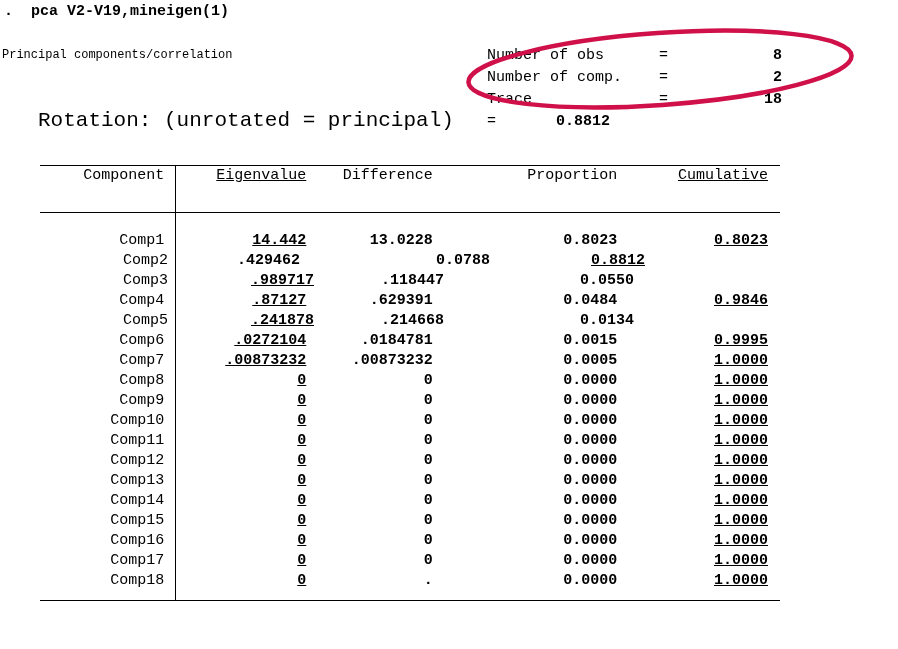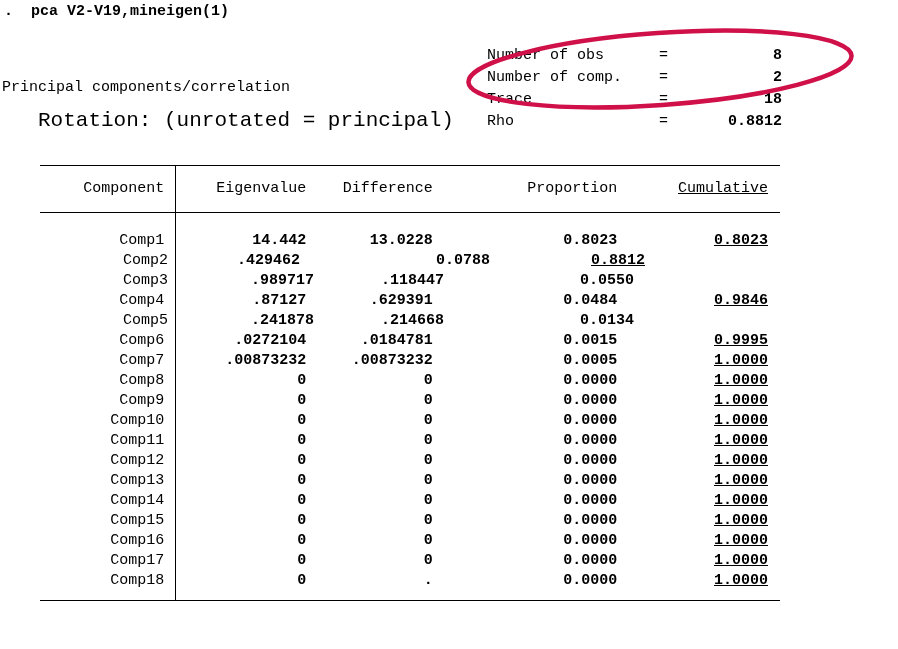--- a/index.html
+++ b/index.html
@@ -32,24 +32,23 @@
   }
   .cmd-dot {
     font-weight: bold;
   }
 
   
   .hdr-title {
     position: absolute;
     left: 2px;
     top: 45px;
-    font-size: 15px;
+    font-size: 12px;
     line-height: 20px;
     white-space: pre;
-    margin-top: 33px;
   }
   .hdr-rotation {
     position: absolute;
     left: 38px;
     top: 111px;
     font-size: 21px;
     line-height: 20px;
     white-space: pre;
   }
 
@@ -114,25 +113,25 @@
   .trow {
     display: flex;
     align-items: center;
     height: 20px;
     font-size: 15px;
     line-height: 20px;
     white-space: pre;
   }
   .thead-band .trow {
     height: 46px;
-    align-items: center;
+    align-items: flex-start;
   }
 
   .c-comp   { width: 128px; text-align: right; padding-right: 7px; }
-  .c-eigen  { width: 139px; text-align: right; padding-right: 5px; }
+  .c-eigen  { width: 139px; text-align: right; padding-right: 5px; text-decoration: underline; }
   .c-diff   { width: 125px; text-align: right; padding-right: 5px; }
   .c-prop   { width: 185px; text-align: right; padding-right: 5px; font-family: Liberation Mono, monospace; }
   .c-cum    { width: 150px; text-align: right; padding-right: 12px; text-decoration: underline; }
 
   .tbody-band .c-eigen,
   .tbody-band .c-diff,
   .tbody-band .c-prop,
   .tbody-band .c-cum {
     font-weight: bold;
   }
@@ -169,21 +168,20 @@
       <span class="sum-label">Number of comp.</span>
       <span class="sum-eq">=</span>
       <span class="sum-val">2</span>
     </div>
     <div class="sum-row">
       <span class="sum-label">Trace</span>
       <span class="sum-eq">=</span>
       <span class="sum-val">18</span>
     </div>
     <div class="sum-row">
-      <span class="sum-label">Rho</span>
       <span class="sum-eq">=</span>
       <span class="sum-val">0.8812</span>
     </div>
   </div>
 
   <div class="table-wrap">
     <div class="rule rule-top"></div>
 
     <div class="thead-band">
       <div class="vline"></div>

